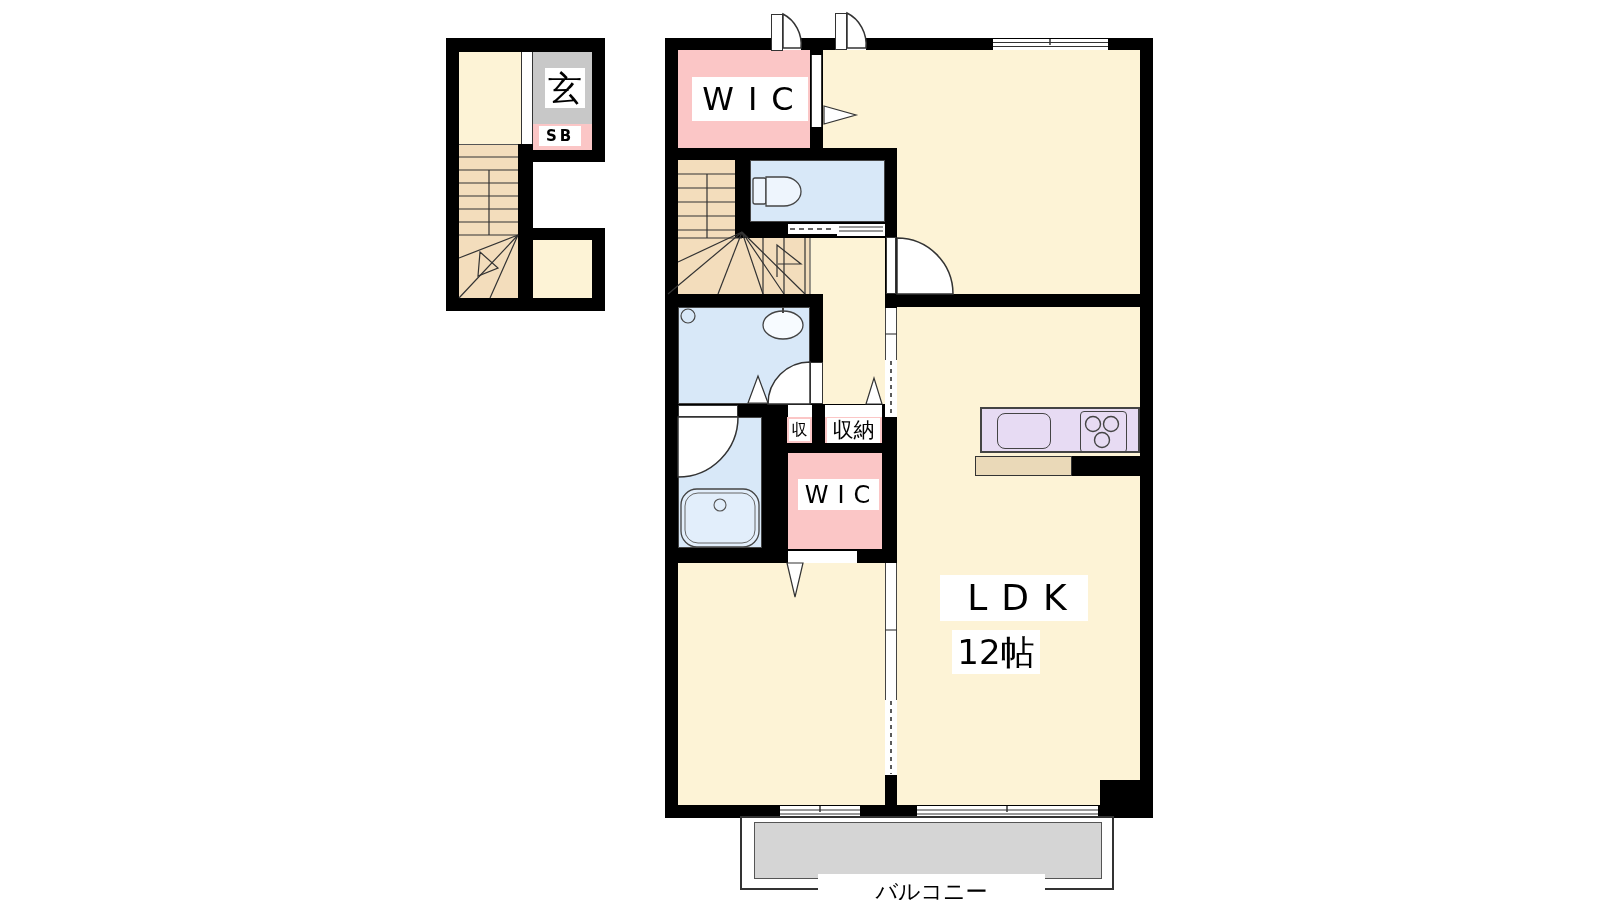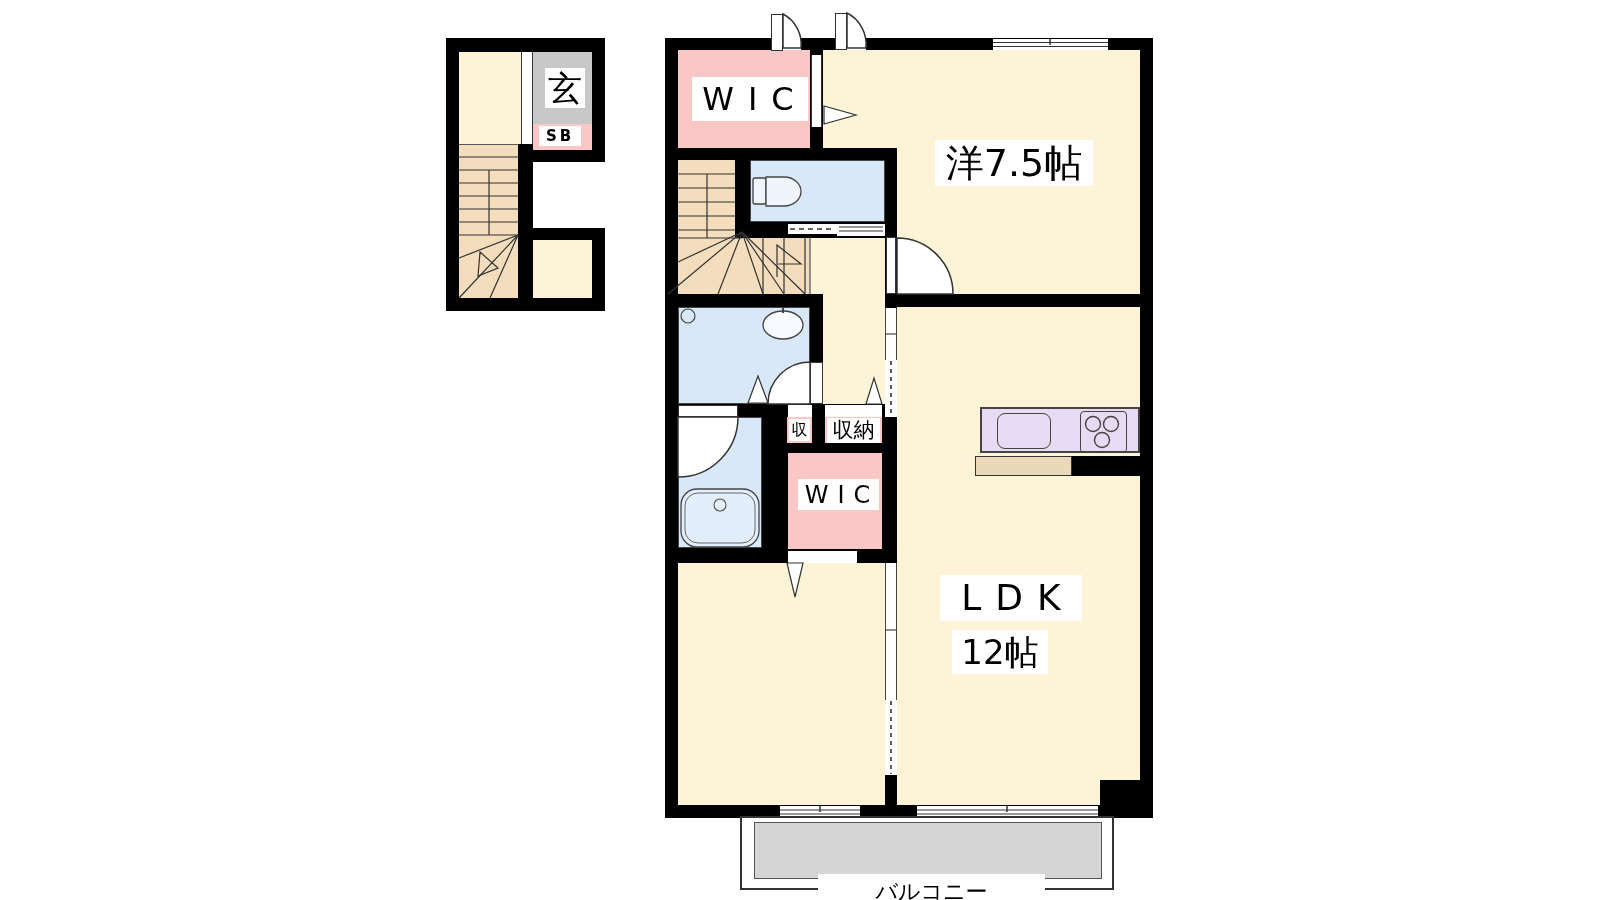--- a/index.html
+++ b/index.html
@@ -98,26 +98,25 @@
   <div class="fill white" style="left:835px;top:39px;width:31px;height:11px;"></div>
   <div class="leaf" style="left:771px;top:14px;width:12px;height:37px;"></div>
   <div class="leaf" style="left:835px;top:13px;width:12px;height:37px;"></div>
   <div class="fill white" style="left:780px;top:806px;width:80px;height:12px;"></div>
   <div class="fill white" style="left:917px;top:806px;width:181px;height:12px;"></div>
 
   <div class="abs" style="left:740px;top:816px;width:374px;height:74px;background:#fff;border:2px solid #333;box-sizing:border-box;"></div>
   <div class="fill balgray" style="left:754px;top:822px;width:348px;height:57px;"></div>
 
   <div class="lbl" style="left:692px;top:77px;width:106px;height:44px;font-size:32px;letter-spacing:14px;padding-left:10px;">WIC</div>
-  <div class="lbl" style="left:935px;top:140px;width:158px;height:46px;font-size:38px;">洋7.5帖</div>
   <div class="lbl" style="left:789px;top:419px;width:21px;height:22px;font-size:16px;">収</div>
   <div class="lbl" style="left:827px;top:418px;width:53px;height:25px;font-size:21px;">収納</div>
   <div class="lbl" style="left:798px;top:479px;width:74px;height:31px;font-size:24px;letter-spacing:9px;padding-left:7px;">WIC</div>
-  <div class="lbl" style="left:940px;top:575px;width:128px;height:46px;font-size:36px;letter-spacing:14px;padding-left:14px;">LDK</div>
-  <div class="lbl" style="left:952px;top:630px;width:96px;height:44px;font-size:34px;">12帖</div>
+  <div class="lbl" style="left:940px;top:575px;width:128px;height:46px;font-size:36px;letter-spacing:14px;padding-left:20px;">LDK</div>
+  <div class="lbl" style="left:952px;top:630px;width:88px;height:44px;font-size:34px;">12帖</div>
   <div class="lbl" style="left:818px;top:874px;width:227px;height:36px;font-size:22px;">バルコニー</div>
 
   <svg width="1600" height="900" viewBox="0 0 1600 900">
 
     <g stroke="#333" stroke-width="1.2" fill="none">
       <path d="M459,157H518 M459,170H518 M459,183H518 M459,196H518 M459,209H518 M459,222H518 M459,235H518"></path>
       <line x1="489" y1="170" x2="489" y2="235"></line>
       <path d="M518,235 L459,258 M518,235 L459,298 M518,235 L490,298"></path>
       <polygon points="480,252 498,268 478,276" fill="none"></polygon>
     </g>

